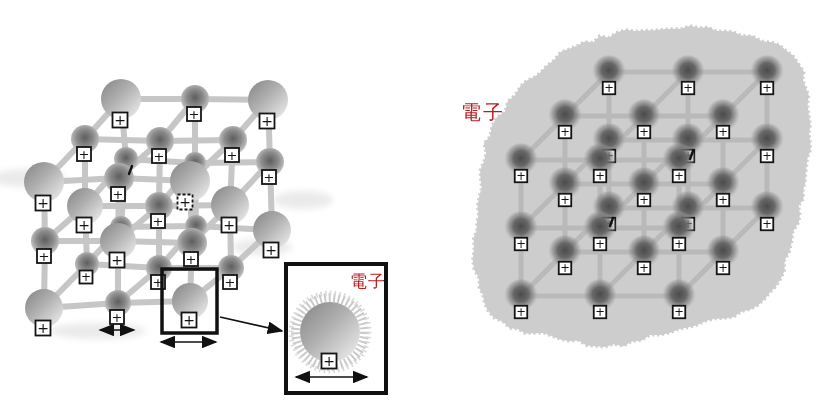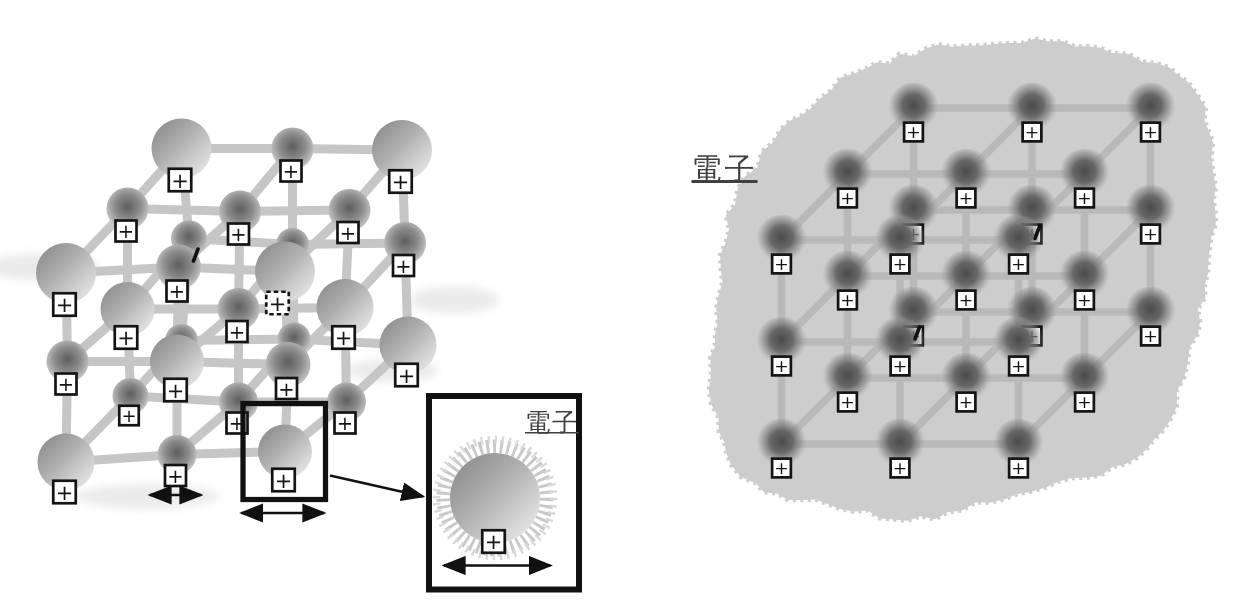--- a/index.html
+++ b/index.html
@@ -1,19 +1,19 @@
 <!DOCTYPE html>
 <html><head>
 <meta charset="utf-8">
 <style>
   html,body{margin:0;padding:0;background:#fff;}
   .canvas{position:relative;width:823px;height:400px;background:#fff;overflow:hidden;
           font-family:"Liberation Sans",sans-serif;}
   .canvas svg{position:absolute;left:0;top:0;}
-  .jp-label{position:absolute;color:#404040;white-space:nowrap;text-decoration:underline;}
+  .jp-label{position:absolute;color:#b91c1c;white-space:nowrap;}
   .inset-label{left:336px;top:270px;width:50px;text-align:right;font-size:17px;letter-spacing:1px;}
   .cloud-label{left:461px;top:99px;font-size:20px;letter-spacing:2px;}
 </style>
 </head>
 <body>
 
 <div class="canvas">
   <svg id="diagram" width="823" height="400" viewBox="0 0 823 400">
       <defs>
         <linearGradient id="gShiny" x1="0" y1="0" x2="1" y2="1">

